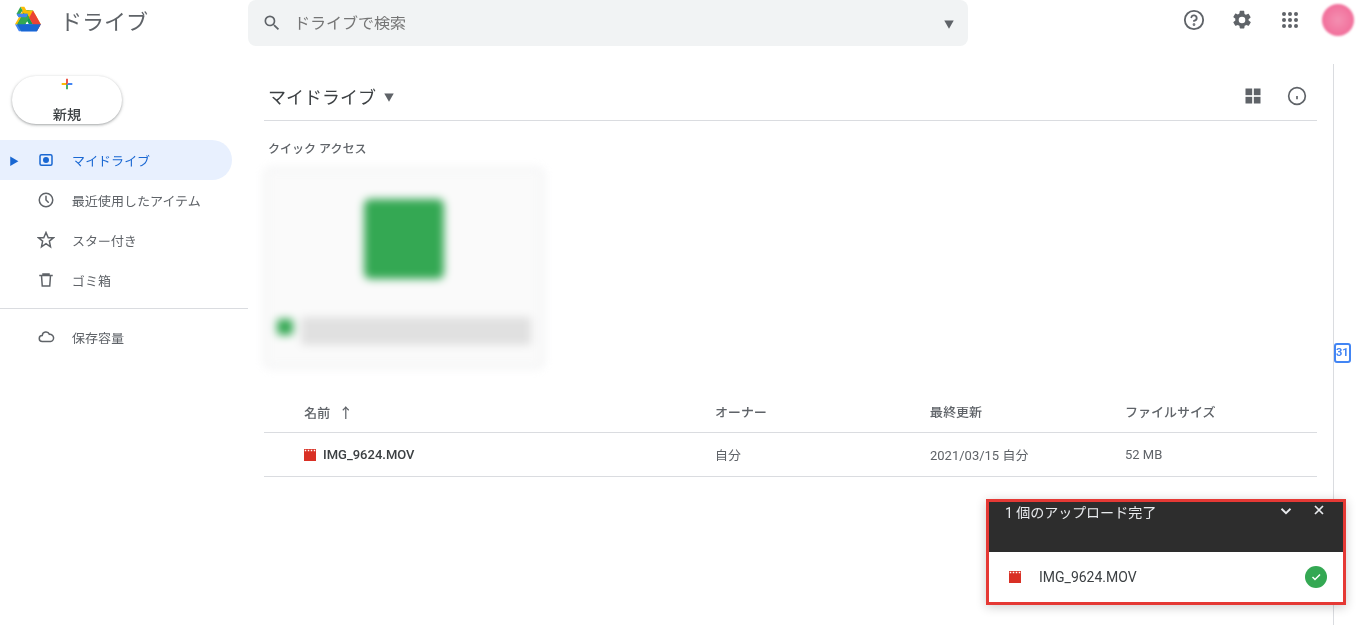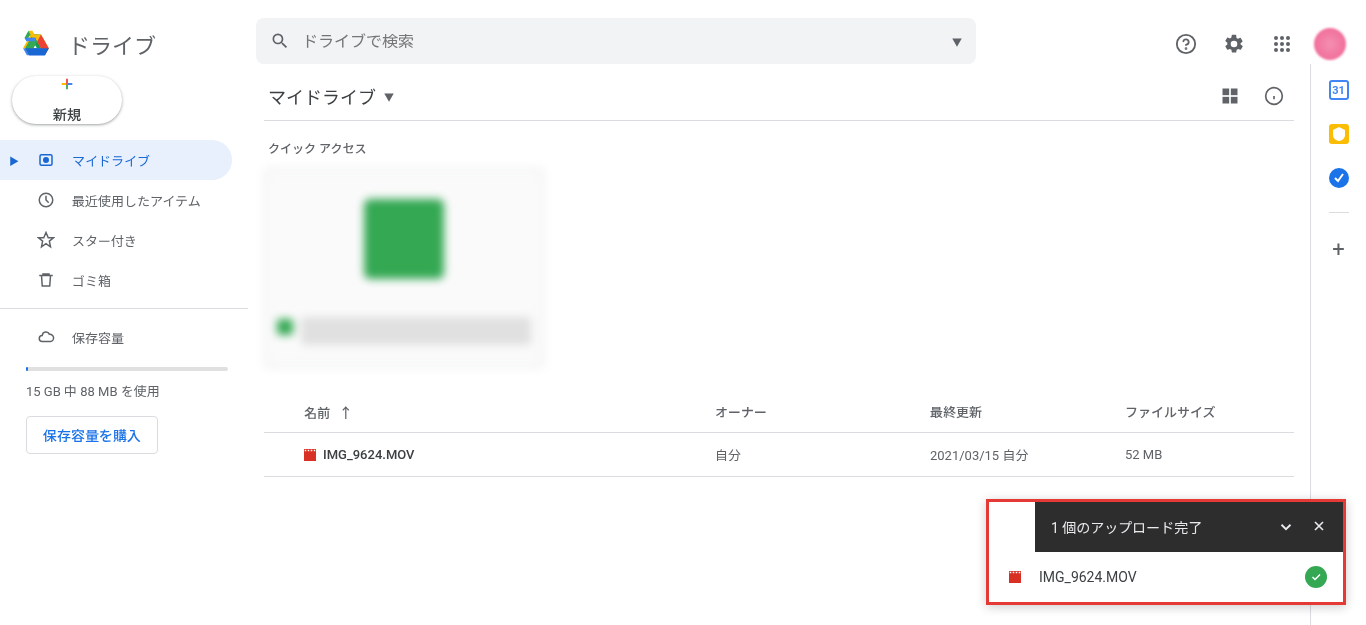--- a/index.html
+++ b/index.html
@@ -1,19 +1,19 @@
 <!DOCTYPE html>
 <html><head>
 <meta charset="utf-8">
 <style>
 * { margin: 0; padding: 0; box-sizing: border-box; font-family: 'Roboto', 'Noto Sans JP', Arial, sans-serif; }
 body { background: #fff; width: 1366px; height: 625px; overflow: hidden; position: relative; }
 
 
-.header { height: 64px; display: flex; align-items: flex-end; padding: 0 8px; }
+.header { height: 64px; display: flex; align-items: flex-start; padding: 0 0; }
 .logo-area { display: flex; align-items: center; width: 248px; padding-left: 12px; gap: 8px; }
 .drive-logo { width: 40px; height: 40px; display:flex; align-items:center; justify-content:center; }
 .logo-text { font-size: 22px; color: #5f6368; }
 .search-bar { flex: 0 0 720px; height: 46px; background: #f1f3f4; border-radius: 8px; display: flex; align-items: center; padding: 0 14px; gap: 12px; }
 .search-bar input { flex: 1; border: none; background: transparent; font-size: 16px; outline: none; color: #b91c1c; }
 .search-dd { color:#5f6368; font-size:10px; }
 .header-right { margin-left: auto; display: flex; align-items: center; gap: 8px; padding-right: 8px; }
 .icon-btn { width: 40px; height: 40px; border-radius: 50%; display: flex; align-items: center; justify-content: center; cursor: pointer; color: #5f6368; }
 .avatar { width: 32px; height: 32px; border-radius: 50%; background: radial-gradient(circle, #f48fb1, #f06292); filter: blur(1px); }
 
@@ -52,31 +52,31 @@
 .table-head { display:flex; border-bottom:1px solid #dadce0; padding: 10px 4px; font-size:13px; color:#5f6368; font-weight:500; margin-top:24px;}
 .table-row { display:flex; border-bottom:1px solid #dadce0; padding: 12px 4px; font-size:13px; color:#3c4043; align-items:center; cursor:pointer;}
 .col-name{ flex: 0 0 415px; display:flex; align-items:center; gap:3px;margin-left:32px;}
 .col-owner{ flex: 0 0 215px; color:#5f6368;}
 .col-mod{ flex: 0 0 195px; color:#5f6368;}
 .col-size{ flex: 1; color:#5f6368;}
 .sort-arrow{ font-size:14px; margin-left:6px;}
 .file-icon { color:#d93025; font-size:16px; width:20px; display:flex; justify-content:center;}
 
 
-.right-rail { width: 56px; border-left: 1px solid #dadce0; display:flex; flex-direction:column; align-items:center; padding-top: 16px; gap: 24px;}
+.right-rail { width: 33px; border-left: 1px solid #dadce0; display:flex; flex-direction:row; align-items:center; padding-top: 16px; gap: 24px;}
 .rail-icon { width:20px; height:20px; border-radius:3px; cursor:pointer; display:flex; align-items:center; justify-content:center; font-size:11px; color:#fff; font-weight:bold;}
 .rail-cal{ background:#fff; border:2px solid #4285f4; color:#4285f4;}
 .rail-keep{ background:#fbbc04;}
 .rail-tasks{ background:#1a73e8; border-radius:50%;}
 .rail-divider{ width:20px; height:1px; background:#dadce0;}
 .rail-plus{ color:#5f6368; font-size:22px; cursor:pointer;}
 
 
 .toast { position:absolute; right:20px; bottom:20px; width:360px; border:3px solid #e53935; background:#fff; box-shadow:0 2px 10px rgba(0,0,0,.2);}
-.toast-head{ background:#2d2d2d; color:#e8eaed; height:50px; display:flex; align-items:center; padding:0 16px; font-size:14px;margin-left:46px;}
+.toast-head{ background:#2d2d2d; color:#e8eaed; height:50px; display:flex; padding:0 16px; font-size:14px;}
 .toast-head .th-actions{ margin-left:auto; display:flex; gap:16px;}
 .toast-body{ padding:14px 16px; display:flex; align-items:center; gap:14px;}
 .toast-body .file-icon{ color:#d93025;}
 .toast-body .fname{ font-size:14px; color:#3c4043;}
 .toast-check{ margin-left:auto; width:22px; height:22px; border-radius:50%; background:#34a853; display:flex; align-items:center; justify-content:center; color:#fff; font-size:14px;}
 
 svg { display:block; }
 </style>
 </head>
 <body>
@@ -196,25 +196,20 @@
     </div>
     <div class="nav-divider"></div>
     <div class="nav-item">
       <span class="expand"></span>
       <span class="nicon">
         <svg width="18" height="18" viewBox="0 0 24 24" fill="none" stroke="#5f6368" stroke-width="2">
             <path d="M18 18H7a4 4 0 010-8 5 5 0 019.6-1.5A4 4 0 0118 18z"></path>
           </svg>
       </span>
       <span>保存容量</span>
-    </div>
-    <div class="storage-sec">
-      <div class="storage-bar"></div>
-      <div class="storage-text">15 GB 中 88 MB を使用</div>
-      <div class="buy-btn">保存容量を購入</div>
     </div>
   </div>
 
   <div class="main">
     <div class="content">
       <div class="breadcrumb-row">
         <div class="breadcrumb">
           <span>マイドライブ</span>
           <span class="bc-arrow">▼</span>
         </div>

